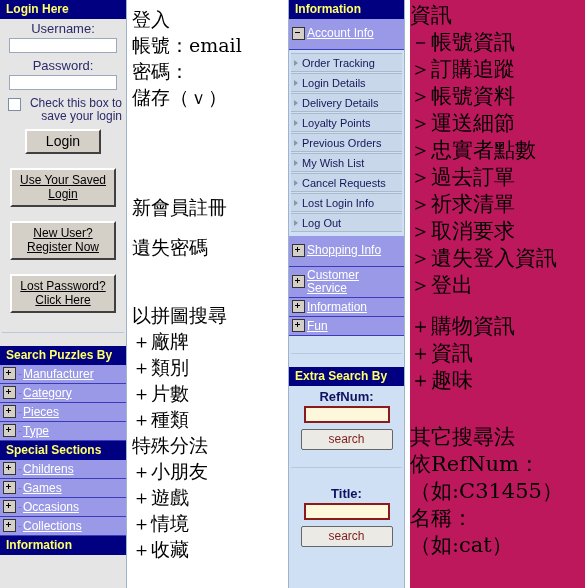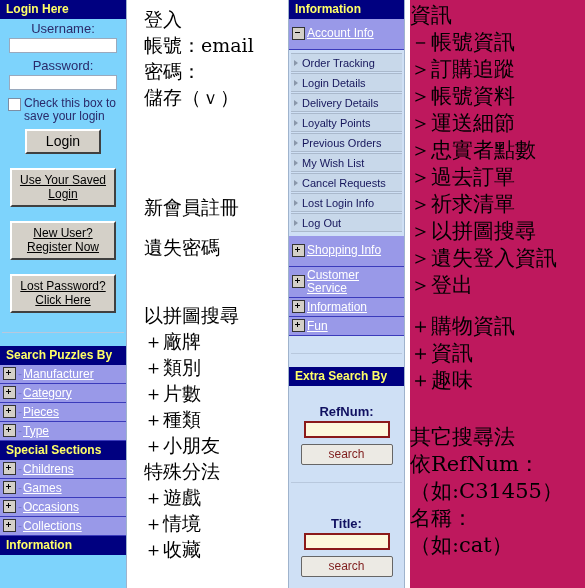--- a/index.html
+++ b/index.html
@@ -15,38 +15,38 @@
   
   .col{position:absolute;top:0;}
   .panel{background:#cfe0f5;}
   .bar{
     background:#000080;color:#ffff66;font-weight:bold;font-size:12px;
     padding:2px 4px 3px 6px;line-height:14px;letter-spacing:0px;
   }
   .hr{height:1px;background:#b8c8dd;margin:5px 2px;}
 
   
-  #col-login{left:0;width:126px;height:588px;background:#7dd3fc;
+  #col-login{left:0;width:126px;height:588px;background:#e5e5e5;
     border-right:1px solid #9fb3cc;}
   .lbl{
     text-align:center;color:#2a2a6a;font-size:13px;padding:2px 0 1px;
   }
   .txtbox{
     display:block;width:108px;height:15px;margin:1px auto 3px;
     background:#ffffff;border:1px solid #9aa9bd;box-sizing:border-box;
   }
   .chkrow{
     display:flex;align-items:flex-start;padding:4px 4px 0 8px;
     color:#2a2a6a;font-size:12px;line-height:13px;
   }
   .chk{
     width:11px;height:11px;background:#fff;border:1px solid #7d8ea4;
     margin:1px 3px 0 0;flex:0 0 auto;
   }
-  .chktxt{text-align:left;width:100px;}
+  .chktxt{text-align:right;width:100px;}
   .btn3d{
     display:block;margin:6px auto 0;background:#d4d0c8;
     border-top:2px solid #ffffff;border-left:2px solid #ffffff;
     border-right:2px solid #404040;border-bottom:2px solid #404040;
     color:#000;text-align:center;font-size:13px;
     padding:2px 0 3px;box-sizing:border-box;
   }
   #btn-login{width:76px;font-size:14px;}
   .btn-wide{width:106px;font-size:12px;line-height:14px;padding:3px 0 4px;}
   .btn-wide u{text-decoration:underline;}
@@ -68,41 +68,41 @@
   .navrow .plus.p:after{
     content:"";position:absolute;left:4px;top:2px;width:1px;height:5px;background:#000;
   }
   .navrow a{
     color:#ffffff;text-decoration:underline;font-size:12px;font-weight:normal;
     white-space:nowrap;
   }
   .navdash{color:#7a7ad0;margin:0 1px 0 0;}
 
   
-  #col-cn1{left:144px;width:152px;height:588px;background:#fff;
+  #col-cn1{left:132px;width:152px;height:588px;background:#fff;
     font-family:"DejaVu Serif",serif;font-size:19px;color:#000;line-height:26px;}
   #col-cn1 .line{white-space:nowrap;}
 
   
   #col-info{left:288px;width:115px;height:588px;background:#cfe0f5;
     border-left:1px solid #9fb3cc;border-right:1px solid #9fb3cc;}
   .subrow{
     background:#c8d8ea;border:1px solid #aab9cc;border-width:1px 0;
     margin:0 2px 1px;padding:3px 2px 2px 3px;display:flex;align-items:center;
     color:#15155a;font-size:11px;
   }
   .arrow{
     width:0;height:0;border-left:4px solid #8a97aa;
     border-top:3px solid transparent;border-bottom:3px solid transparent;
     margin-right:4px;flex:0 0 auto;
   }
   .navrow.two{min-height:27px;align-items:center;}
   .navrow.two a{white-space:normal;line-height:13px;display:inline-block;}
   .fieldlbl{
-    text-align:center;color:#101060;font-weight:bold;font-size:13px;padding:18px 0 2px;
+    text-align:center;color:#101060;font-weight:bold;font-size:13px;padding:3px 0 2px;
   }
   .redbox{
     display:block;width:86px;height:17px;margin:0 auto;
     background:#fdf8dc;border:2px solid #8b1a1a;box-sizing:border-box;
   }
   .searchbtn{
     display:block;width:92px;margin:6px auto 0;background:#eceae4;
     border:1px solid #666;border-radius:2px;text-align:center;
     font-size:12px;color:#7f1d1d;padding:2px 0 3px;box-sizing:border-box;
   }
@@ -214,22 +214,22 @@
     <div class="line">新會員註冊</div>
     <div style="height:14px"></div>
     <div class="line">遺失密碼</div>
 
     <div style="height:42px"></div>
     <div class="line">以拼圖搜尋</div>
     <div class="line">＋廠牌</div>
     <div class="line">＋類別</div>
     <div class="line">＋片數</div>
     <div class="line">＋種類</div>
+    <div class="line">特殊分法</div>
     <div class="line">＋小朋友</div>
-    <div class="line">特殊分法</div>
     <div class="line">＋遊戲</div>
     <div class="line">＋情境</div>
     <div class="line">＋收藏</div>
   </div>
 
   <div class="col panel" id="col-info">
 
     <div class="bar">Information</div>
 
     <div class="navrow two">
@@ -315,21 +315,21 @@
   <div class="col" id="col-cn2">
     <div style="height:2px"></div>
     <div class="line">資訊</div>
     <div class="line">－帳號資訊</div>
     <div class="line">＞訂購追蹤</div>
     <div class="line">＞帳號資料</div>
     <div class="line">＞運送細節</div>
     <div class="line">＞忠實者點數</div>
     <div class="line">＞過去訂單</div>
     <div class="line">＞祈求清單</div>
-    <div class="line">＞以拼圖搜尋</div>
+    <div class="line">＞取消要求</div>
     <div class="line">＞遺失登入資訊</div>
     <div class="line">＞登出</div>
 
     <div class="gap"></div>
     <div class="line">＋購物資訊</div>
     <div class="line">＋資訊</div>
     <div class="line">＋趣味</div>
 
     <div style="height:30px"></div>
     <div class="line">其它搜尋法</div>

